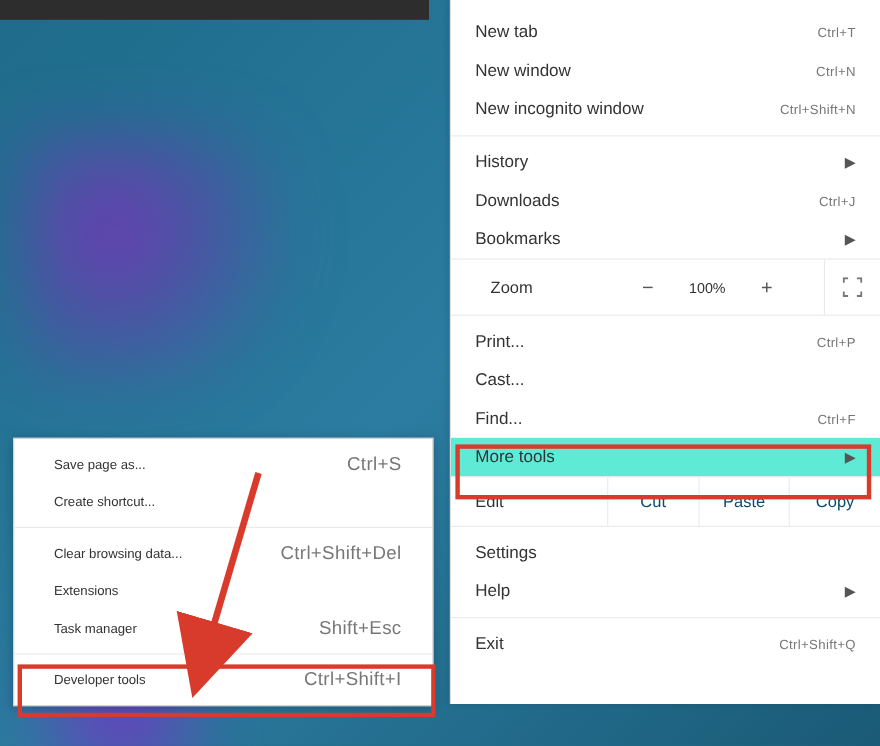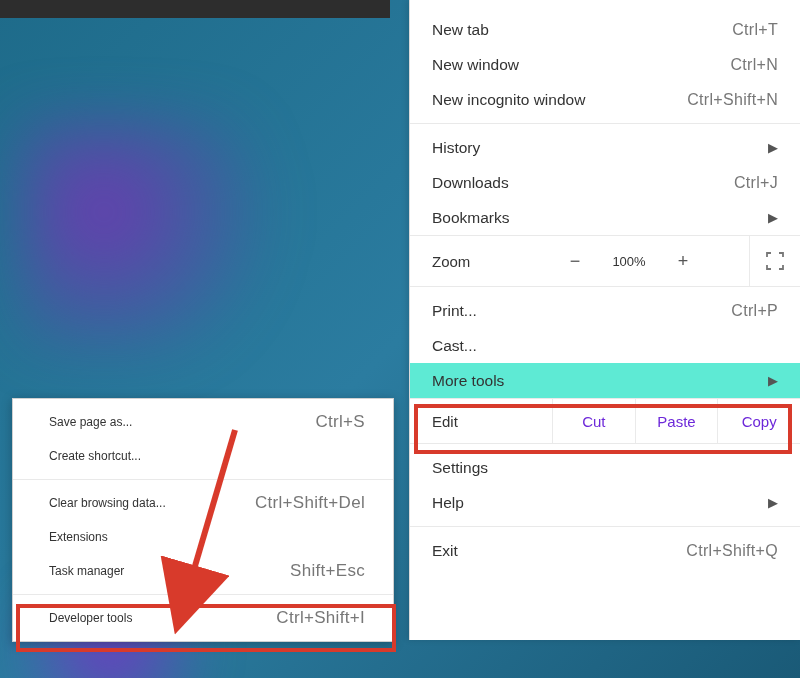--- a/index.html
+++ b/index.html
@@ -4,32 +4,32 @@
 <style>
   html,body{margin:0;padding:0;width:800px;height:678px;overflow:hidden;font-family:"Segoe UI",Arial,sans-serif;font-size:15px;color:#3c3c3c;background:#1e6b8a}
   .blur-bg{position:absolute;inset:0;background:linear-gradient(135deg,#1e6b8a 0%,#2b7ca0 50%,#1a5a77 100%);}
   .blur-blob-1{position:absolute;left:20px;top:120px;width:280px;height:230px;background:radial-gradient(circle at 30% 40%,#6a3cb0 0%,rgba(45,90,120,0) 70%);filter:blur(28px);}
   .blur-blob-2{position:absolute;left:-20px;top:590px;width:260px;height:120px;background:radial-gradient(circle at 50% 50%,#6b3dc0 0%,rgba(45,90,120,0) 70%);filter:blur(22px);}
   .tabstrip{position:absolute;left:0;top:0;width:390px;height:18px;background:#2d2d2d;}
   .main-menu{position:absolute;right:0;top:0;width:390px;height:640px;background:#fff;border-left:1px solid #dadada;box-shadow:-2px 0 6px rgba(0,0,0,.12);margin-left:31px;}
   .row{display:flex;align-items:center;height:35px;padding:0 22px;justify-content:space-between;}
   .row.interact{cursor:default;}
   .lbl{color:#333;font-size:15.5px;}
-  .sc{color:#777;font-size:16px;letter-spacing:.3px;}
+  .sc{color:#777;font-size:12px;letter-spacing:.3px;}
   .sep{height:1px;background:#e9e9e9;margin:6px 0;}
   .chev{color:#555;font-size:13px;}
   .zoomrow{display:flex;align-items:center;height:50px;border-top:1px solid #e9e9e9;border-bottom:1px solid #e9e9e9;}
-  .zoomrow .zlabel{width:120px;padding-left:22px;color:#333;}
+  .zoomrow .zlabel{width:120px;padding-left:36px;color:#333;}
   .zbtn{flex:0 0 46px;text-align:center;color:#555;font-size:18px;}
   .zval{flex:0 0 62px;text-align:center;color:#333;font-size:13px;}
   .zfull{flex:0 0 50px;display:flex;align-items:center;justify-content:center;margin-left:auto;border-left:1px solid #eaeaea;height:100%;}
   .zfull svg{width:18px;height:18px;stroke:#777;stroke-width:1.8;fill:none;}
   .editrow{display:flex;align-items:center;height:44px;border-top:1px solid #e9e9e9;border-bottom:1px solid #e9e9e9;}
   .editrow .elabel{width:120px;padding-left:22px;color:#333;}
-  .ebtn{flex:1;text-align:right;color:#6d28d9;border-left:1px solid #eaeaea;height:100%;display:flex;align-items:center;justify-content:center;}
+  .ebtn{flex:1;text-align:right;color:#0c4a6e;border-left:1px solid #eaeaea;height:100%;display:flex;align-items:center;justify-content:center;}
   .highlight-main{position:absolute;border:4px solid #d83a2b;pointer-events:none;}
   .more-tools-hl{left:414px;top:404px;width:370px;height:42px;}
   .submenu{position:absolute;left:12px;top:398px;width:380px;background:#fff;box-shadow:0 2px 10px rgba(0,0,0,.25);border:1px solid #d0d0d0;padding:6px 0;}
   .subrow{display:flex;align-items:center;height:34px;padding:0 28px 0 36px;justify-content:space-between;}
   .subrow .lbl{font-size:12px;}
   .subrow .sc{font-size:17px;}
   .dev-tools-hl{left:16px;top:604px;width:372px;height:40px;}
   .arrow{position:absolute;left:155px;top:430px;pointer-events:none;}
   .arrow svg{overflow:visible;}
   .hovered{background:#5eead4;}
@@ -86,20 +86,24 @@
   </div>
 
   <div style="height:6px"></div>
   <div class="row interact">
     <span class="lbl">Print...</span>
     <span class="sc">Ctrl+P</span>
   </div>
   <div class="row interact">
     <span class="lbl">Cast...</span>
     <span></span>
+  </div>
+  <div class="row interact">
+    <span class="lbl">Find...</span>
+    <span class="sc">Ctrl+F</span>
   </div>
   <div class="row interact hovered">
     <span class="lbl">More tools</span>
     <span class="chev">▶</span>
   </div>
 
   <div class="editrow">
     <span class="elabel">Edit</span>
     <span class="ebtn">Cut</span>
     <span class="ebtn">Paste</span>

